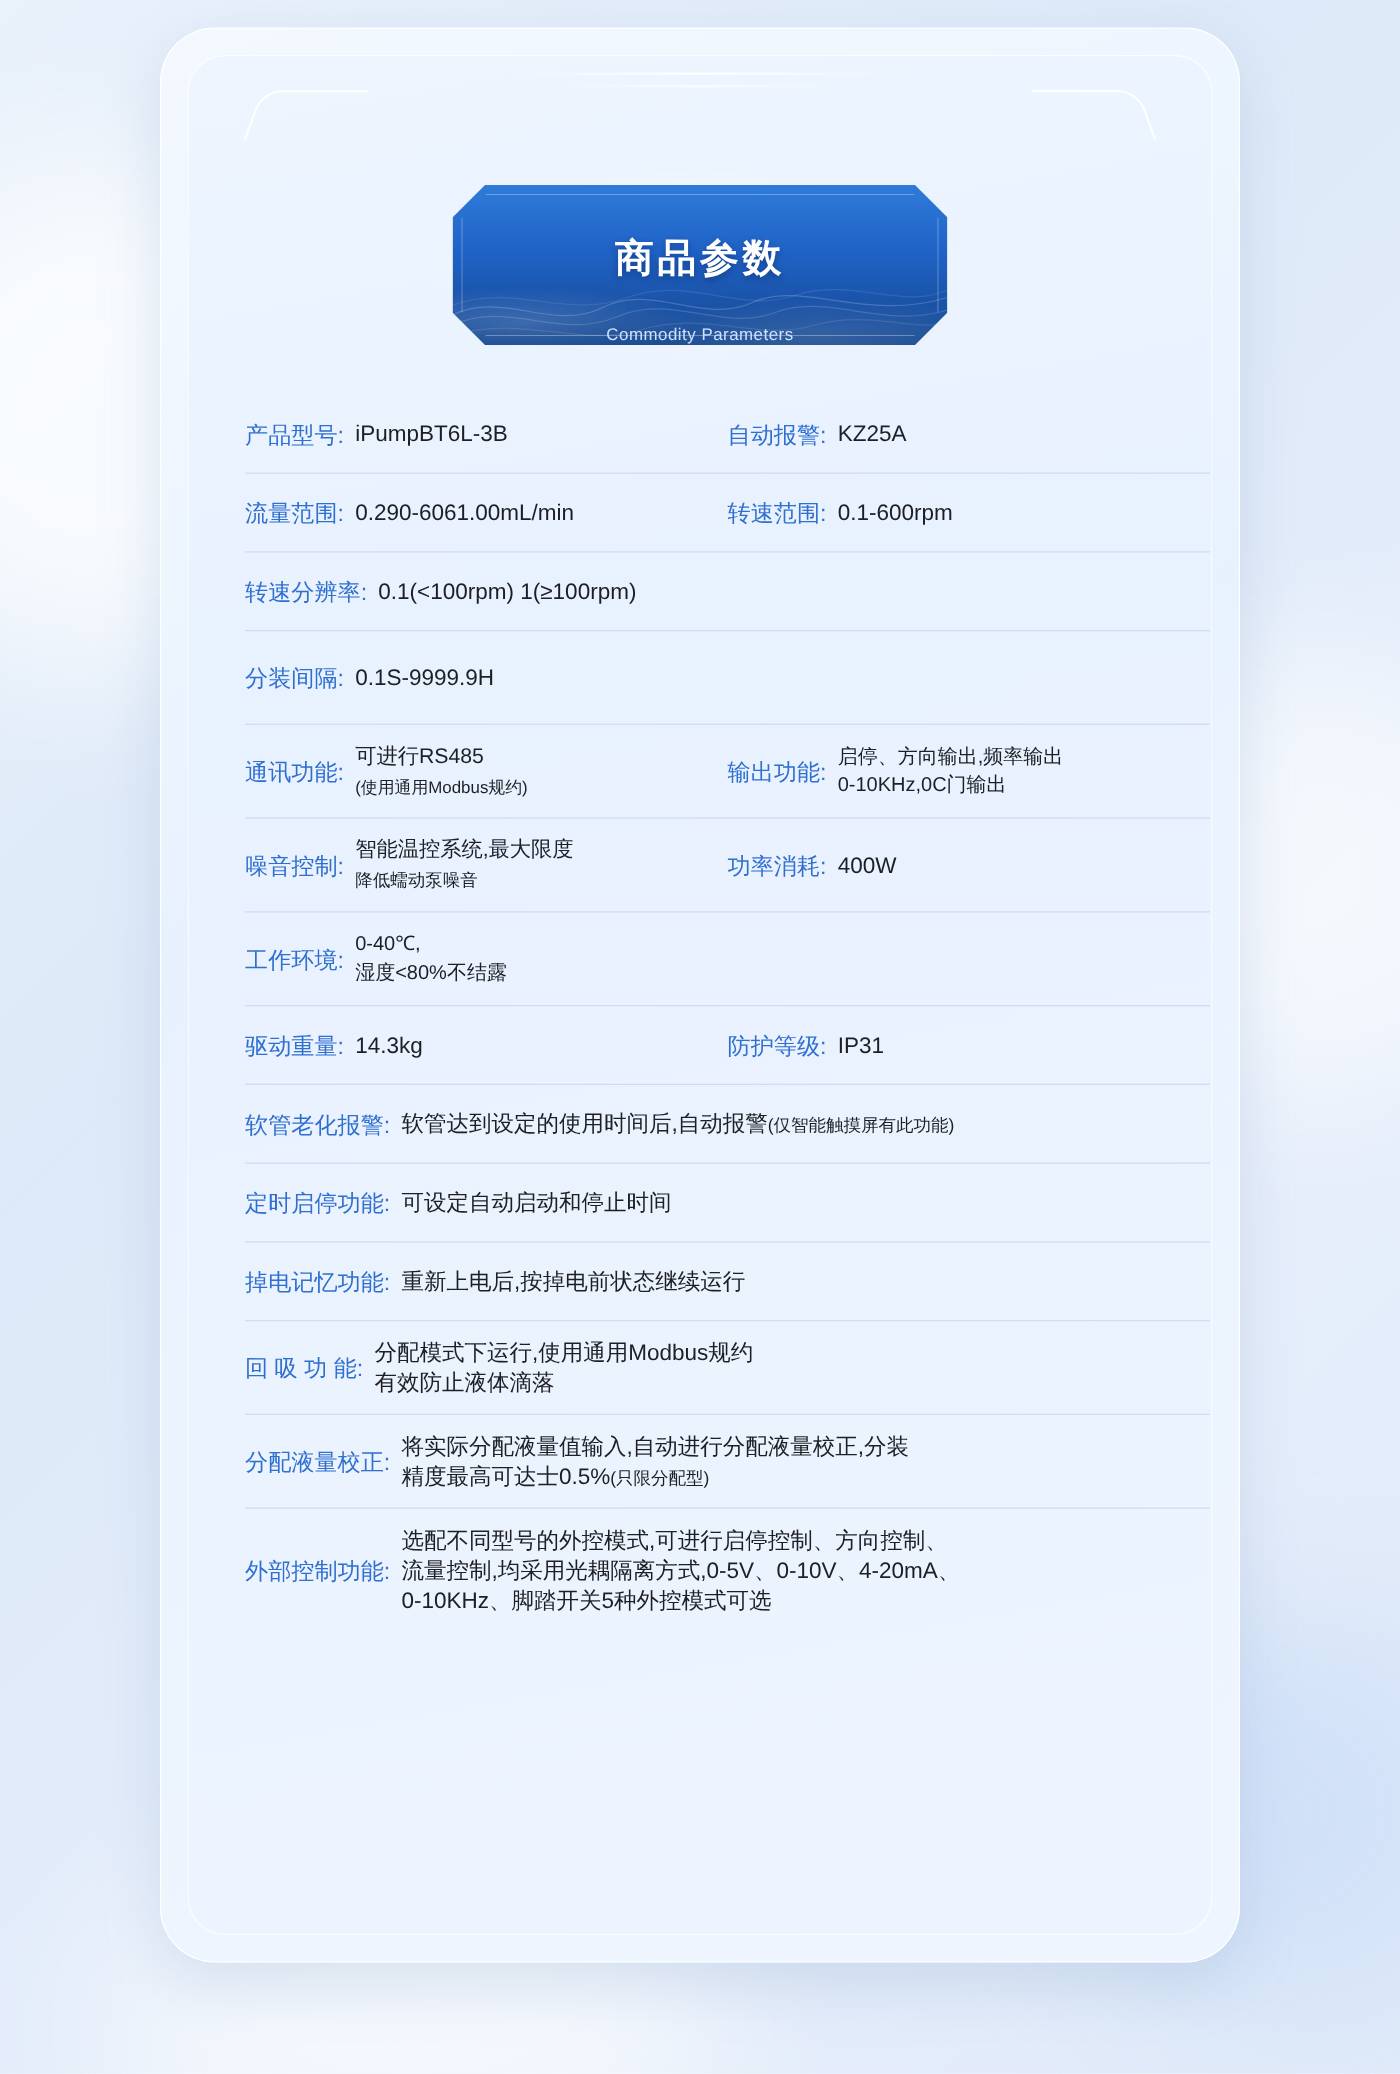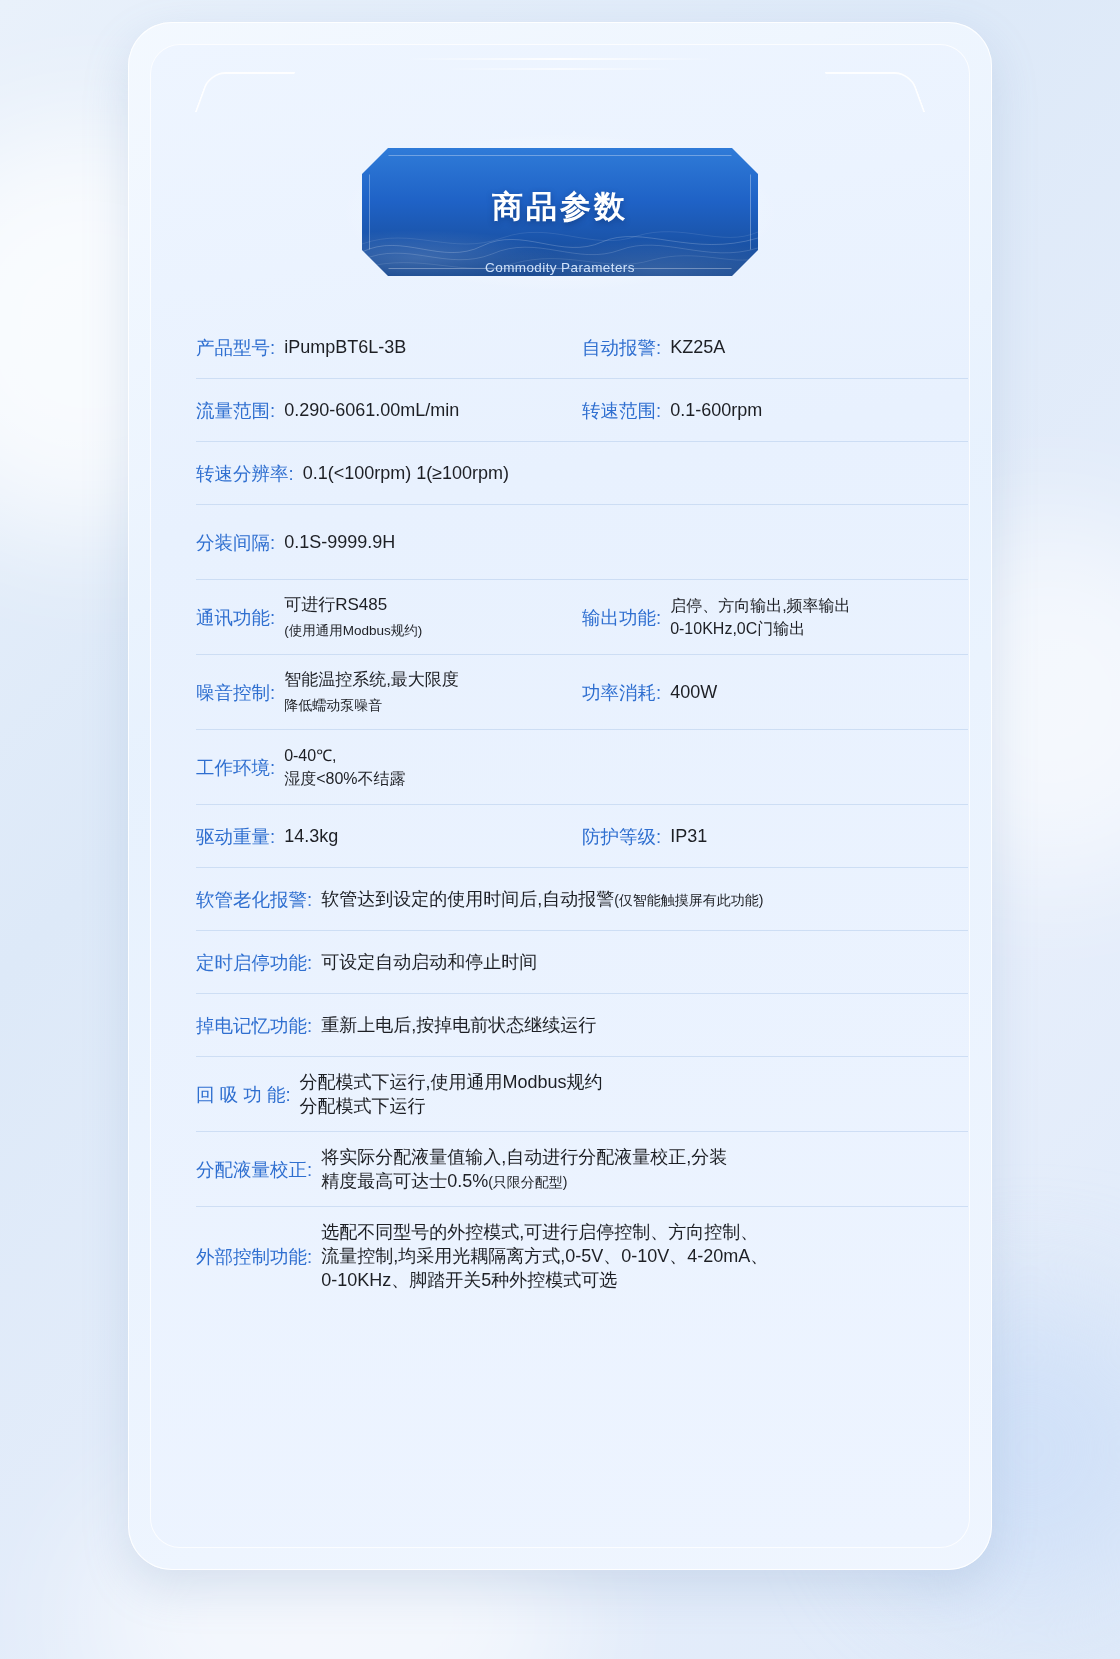--- a/index.html
+++ b/index.html
@@ -310,21 +310,21 @@
           <span class="lab">掉电记忆功能:</span>
           <span class="val">重新上电后,按掉电前状态继续运行</span>
         </div>
       </div>
 
       <div class="row wide-row tall">
         <div class="cell full">
           <span class="lab">回 吸 功 能:</span>
           <span class="val">
             <span>分配模式下运行,使用通用Modbus规约</span><br>
-            <span>分配模式下运行</span>
+            <span>有效防止液体滴落</span>
           </span>
         </div>
       </div>
 
       <div class="row wide-row tall">
         <div class="cell full">
           <span class="lab">分配液量校正:</span>
           <span class="val">
             <span>将实际分配液量值输入,自动进行分配液量校正,分装</span><br>
             <span>精度最高可达士0.5%</span><span class="note">(只限分配型)</span>

